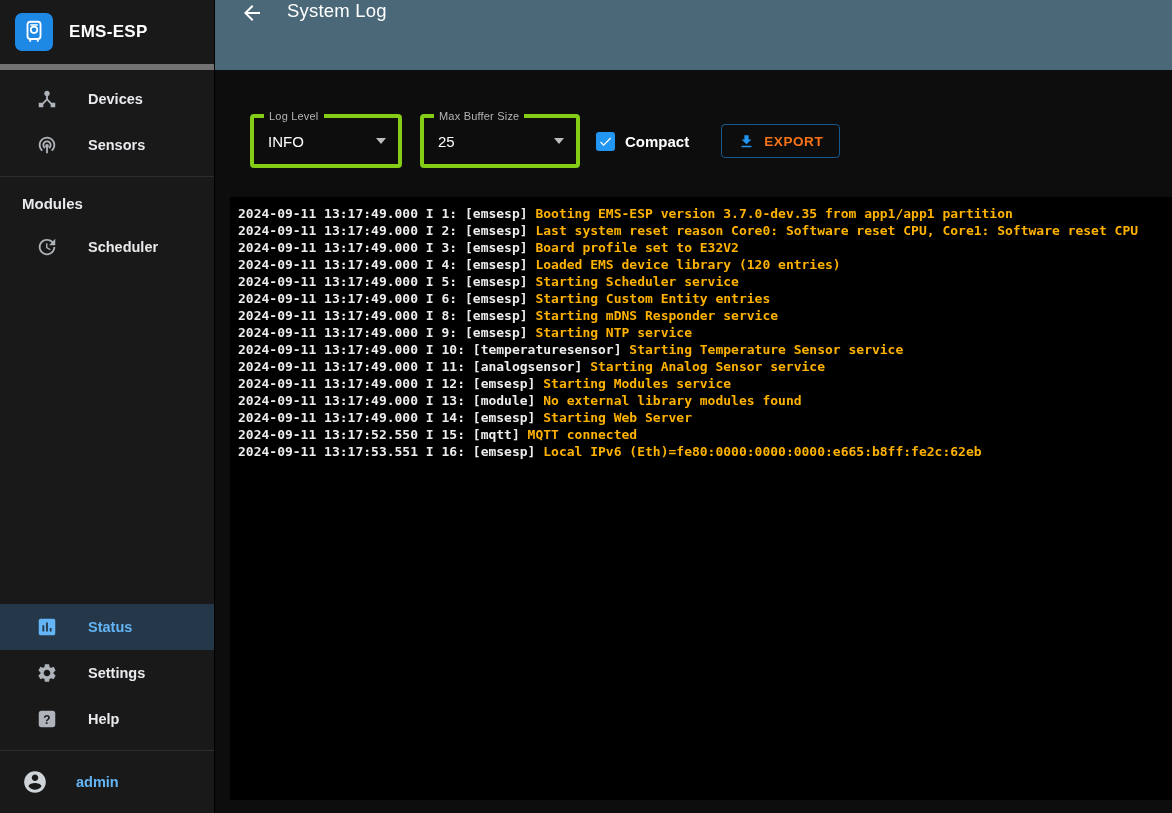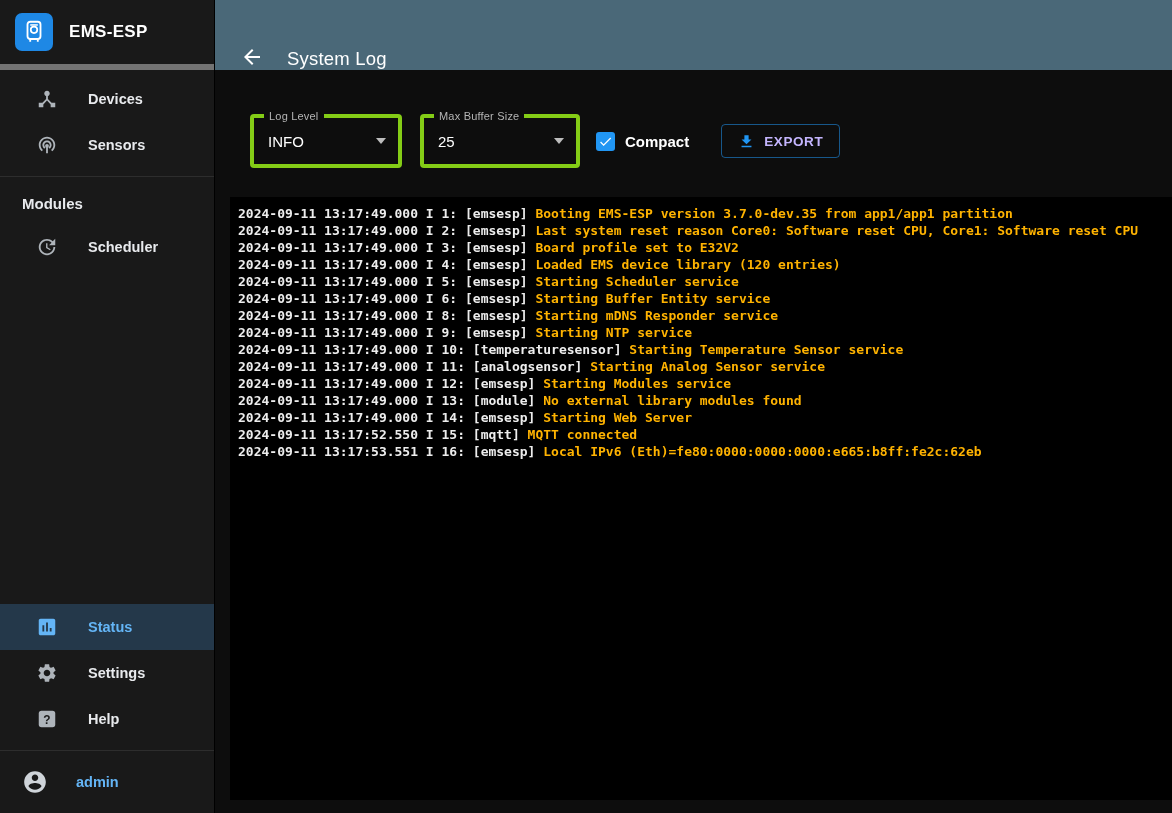--- a/index.html
+++ b/index.html
@@ -25,41 +25,41 @@
   .section-title { padding:18px 0 12px 22px; color:#e8eaed; font-size:15px; font-weight:bold; }
   .spacer { flex:1; }
 
   .user-row { height:62px; display:flex; align-items:center; padding-left:22px; cursor:pointer; }
   .user-row .icon { width:26px; height:26px; margin-right:28px; color:#cfd4d9; display:flex; }
   .user-row .icon svg { width:26px; height:26px; fill:currentColor; }
   .user-row .label { color:#64b5f6; font-size:14.5px; font-weight:600; }
 
   
   .main { flex:1; display:flex; flex-direction:column; background:#0d0d0d; }
-  .appbar { height:70px; flex:none; background:#4a6878; display:flex; align-items:flex-end; padding:0 24px; gap:22px; }
+  .appbar { height:70px; flex:none; background:#4a6878; display:flex; align-items:flex-start; padding:0 24px; gap:22px; }
   .back-btn { width:26px; height:26px; border:none; background:transparent; color:#fff; cursor:pointer; display:flex; align-items:center; justify-content:center; padding:0; }
   .back-btn svg { width:24px; height:24px; fill:#fff; }
   .appbar-title { color:#ffffff; font-size:18.5px; font-weight:500; letter-spacing:.2px; }
 
   .content { flex:1; display:flex; flex-direction:column; overflow:hidden; }
 
   .controls { margin:44px 18px 0 35px; display:flex; align-items:center; }
   .mselect { position:relative; height:54px; border:4px solid #84cc16; border-radius:4px; display:flex; align-items:center; padding:0 12px 0 14px; cursor:pointer; background:#0d0d0d; }
   .mselect.loglevel { width:152px; margin-right:18px; }
   .mselect.buffer { width:160px; margin-right:16px; }
   .mselect-label { position:absolute; top:-8px; left:10px; padding:0 5px; background:#0d0d0d; color:#b5b5b5; font-size:11px; letter-spacing:.2px; }
   .mselect-value { color:#ffffff; font-size:15px; flex:1; }
   .caret { width:0; height:0; border-left:5px solid transparent; border-right:5px solid transparent; border-top:6px solid #bdbdbd; }
 
   .checkbox-wrap { display:flex; align-items:center; margin-right:32px; cursor:pointer; }
   .checkbox { width:19px; height:19px; border-radius:3px; background:#2196f3; display:flex; align-items:center; justify-content:center; margin-right:10px; }
   .checkbox svg { width:15px; height:15px; }
   .checkbox-label { color:#ffffff; font-size:15px; font-weight:600; }
 
-  .export-btn { display:flex; align-items:center; gap:9px; height:34px; padding:0 16px; background:transparent; border:1px solid rgba(33,150,243,.55); border-radius:4px; color:#c4b5fd; font-family:"Liberation Sans",sans-serif; font-size:13.5px; font-weight:600; letter-spacing:.6px; cursor:pointer; }
+  .export-btn { display:flex; align-items:center; gap:9px; height:34px; padding:0 16px; background:transparent; border:1px solid rgba(33,150,243,.55); border-radius:4px; color:#f97316; font-family:"Liberation Sans",sans-serif; font-size:13.5px; font-weight:600; letter-spacing:.6px; cursor:pointer; }
   .export-btn svg { width:17px; height:17px; fill:#2196f3; }
 
   .log { margin:29px 0 13px 15px; flex:1; background:#000000; padding:8px 8px; overflow:hidden; }
   .log-line { white-space:pre; font-family:"DejaVu Sans Mono","Liberation Mono",monospace; font-size:13px; line-height:17px; font-weight:bold; }
   .log-meta { color:#ededed; }
   .log-msg { color:#ffb300; }
 </style>
 </head>
 <body>
 
@@ -205,21 +205,21 @@
           <div class="log-line"><span class="log-meta">2024-09-11 13:17:49.000 I 1: [emsesp] </span><span class="log-msg">Booting EMS-ESP version 3.7.0-dev.35 from app1/app1 partition</span></div>
 
           <div class="log-line"><span class="log-meta">2024-09-11 13:17:49.000 I 2: [emsesp] </span><span class="log-msg">Last system reset reason Core0: Software reset CPU, Core1: Software reset CPU</span></div>
 
           <div class="log-line"><span class="log-meta">2024-09-11 13:17:49.000 I 3: [emsesp] </span><span class="log-msg">Board profile set to E32V2</span></div>
 
           <div class="log-line"><span class="log-meta">2024-09-11 13:17:49.000 I 4: [emsesp] </span><span class="log-msg">Loaded EMS device library (120 entries)</span></div>
 
           <div class="log-line"><span class="log-meta">2024-09-11 13:17:49.000 I 5: [emsesp] </span><span class="log-msg">Starting Scheduler service</span></div>
 
-          <div class="log-line"><span class="log-meta">2024-09-11 13:17:49.000 I 6: [emsesp] </span><span class="log-msg">Starting Buffer Entity service</span></div>
+          <div class="log-line"><span class="log-meta">2024-09-11 13:17:49.000 I 6: [emsesp] </span><span class="log-msg">Starting Custom Entity entries</span></div>
 
 
           <div class="log-line"><span class="log-meta">2024-09-11 13:17:49.000 I 8: [emsesp] </span><span class="log-msg">Starting mDNS Responder service</span></div>
 
           <div class="log-line"><span class="log-meta">2024-09-11 13:17:49.000 I 9: [emsesp] </span><span class="log-msg">Starting NTP service</span></div>
 
           <div class="log-line"><span class="log-meta">2024-09-11 13:17:49.000 I 10: [temperaturesensor] </span><span class="log-msg">Starting Temperature Sensor service</span></div>
 
           <div class="log-line"><span class="log-meta">2024-09-11 13:17:49.000 I 11: [analogsensor] </span><span class="log-msg">Starting Analog Sensor service</span></div>
 

